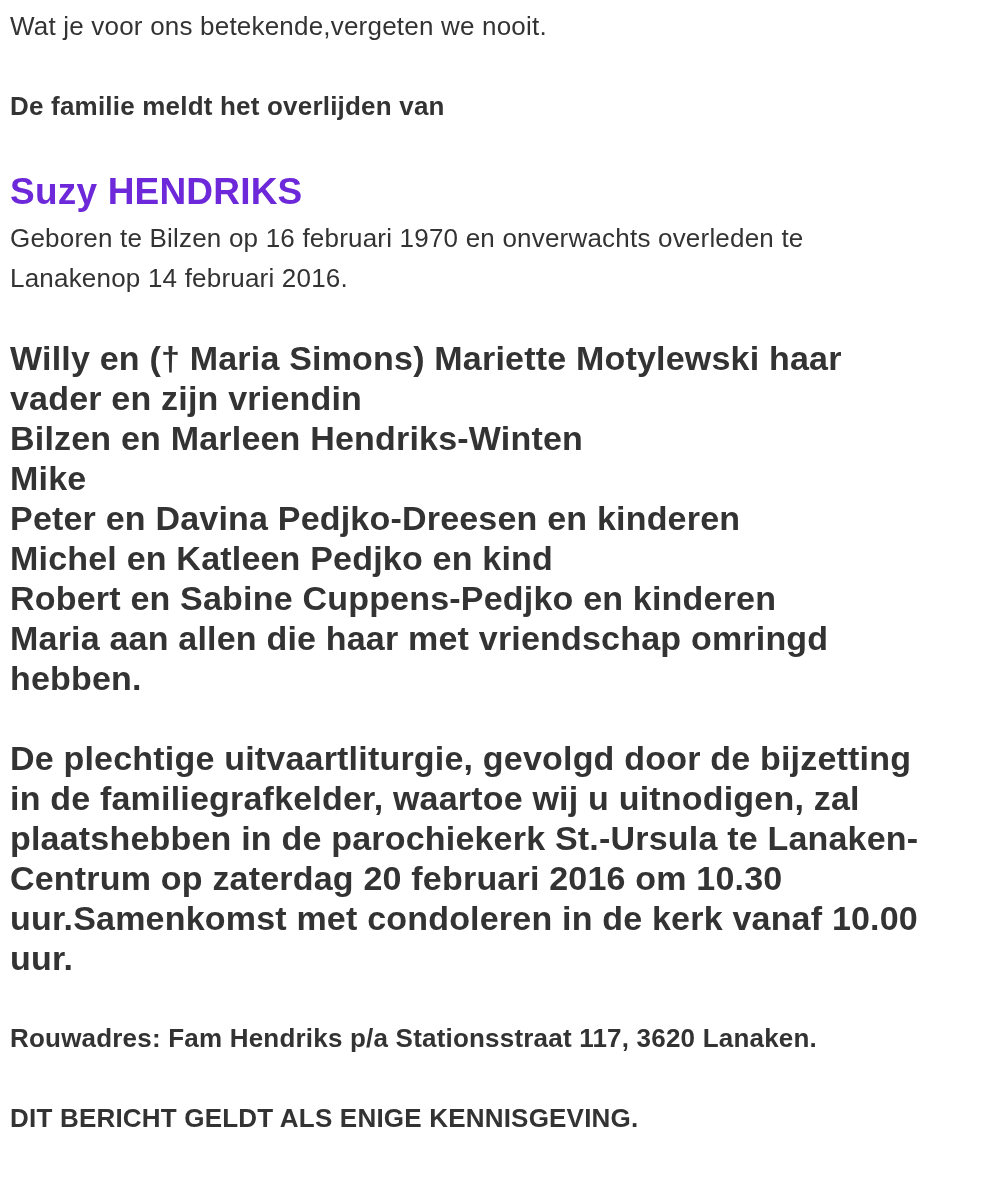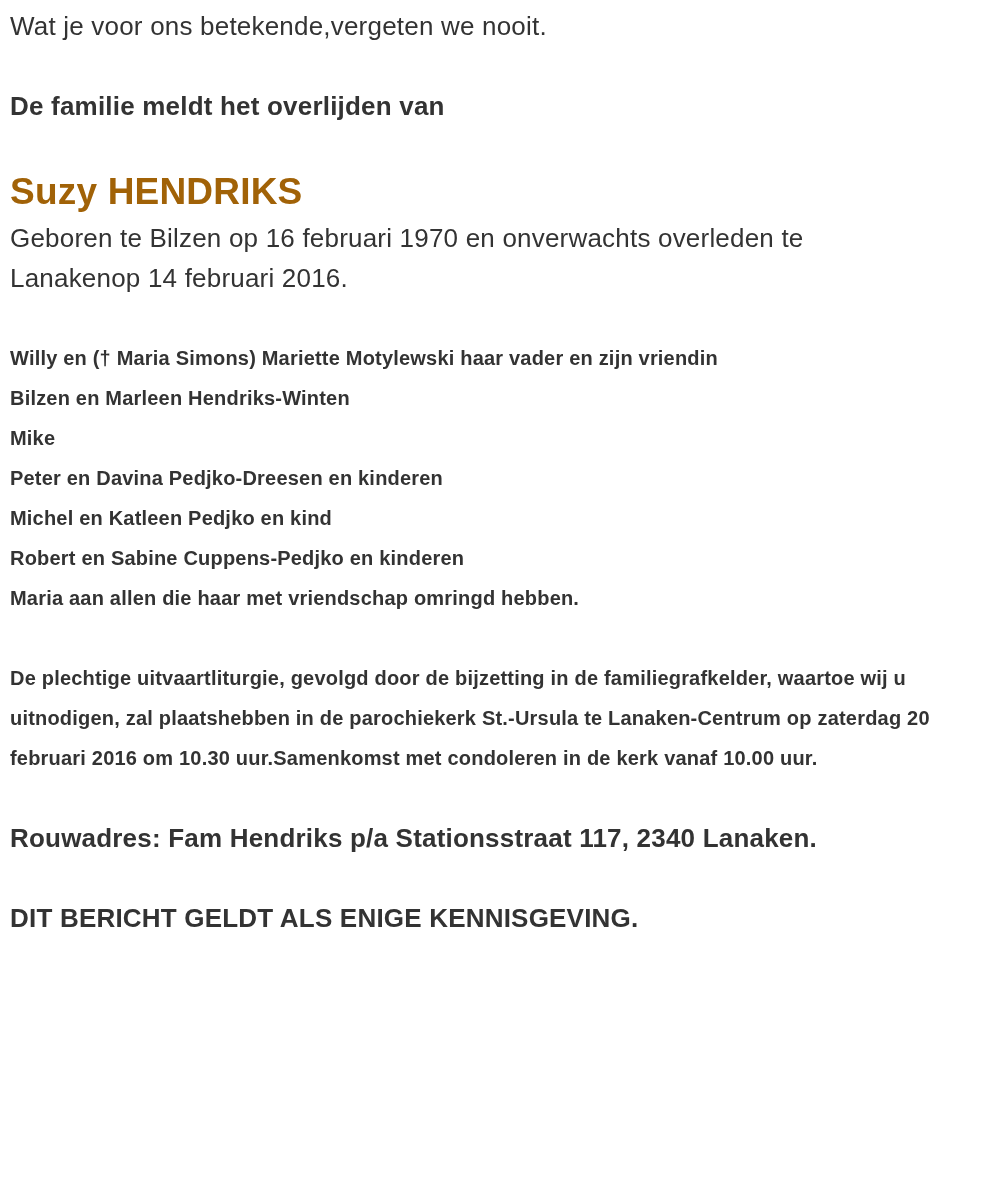--- a/index.html
+++ b/index.html
@@ -34,27 +34,27 @@
     margin-top: 40px;
     font-weight: bold;
   }
   h1.name {
     max-width: 930px;
     font-size: 37px;
     line-height: 48px;
     font-weight: 700;
     margin: 42px 0 2px 0;
     letter-spacing: 0.2px;
-    color: #a16207;
+    color: #6d28d9;
   }
   .block {
     max-width: 930px;
   }
   .block .line {
-    font-size: 20px;
+    font-size: 34px;
     line-height: 40px;
     letter-spacing: 0.2px;
   }
 </style>
 </head>
 <body>
 
 <div class="page">
 
   <p class="txt">Wat je voor ons betekende,vergeten we nooit.</p>
@@ -72,17 +72,17 @@
     <div class="line">Peter en Davina Pedjko-Dreesen en kinderen</div>
     <div class="line">Michel en Katleen Pedjko en kind</div>
     <div class="line">Robert en Sabine Cuppens-Pedjko en kinderen</div>
     <div class="line">Maria aan allen die haar met vriendschap omringd hebben.</div>
   </div>
 
   <div class="block gap">
     <div class="line">De plechtige uitvaartliturgie, gevolgd door de bijzetting in de familiegrafkelder, waartoe wij u uitnodigen, zal plaatshebben in de parochiekerk St.-Ursula te Lanaken-Centrum op zaterdag 20 februari 2016 om 10.30 uur.Samenkomst met condoleren in de kerk vanaf 10.00 uur.</div>
   </div>
 
-  <p class="txt gap">Rouwadres: Fam Hendriks p/a Stationsstraat 117, 2340 Lanaken.</p>
+  <p class="txt gap">Rouwadres: Fam Hendriks p/a Stationsstraat 117, 3620 Lanaken.</p>
 
   <p class="txt gap">DIT BERICHT GELDT ALS ENIGE KENNISGEVING.</p>
 
 </div>
 
 </body></html>

